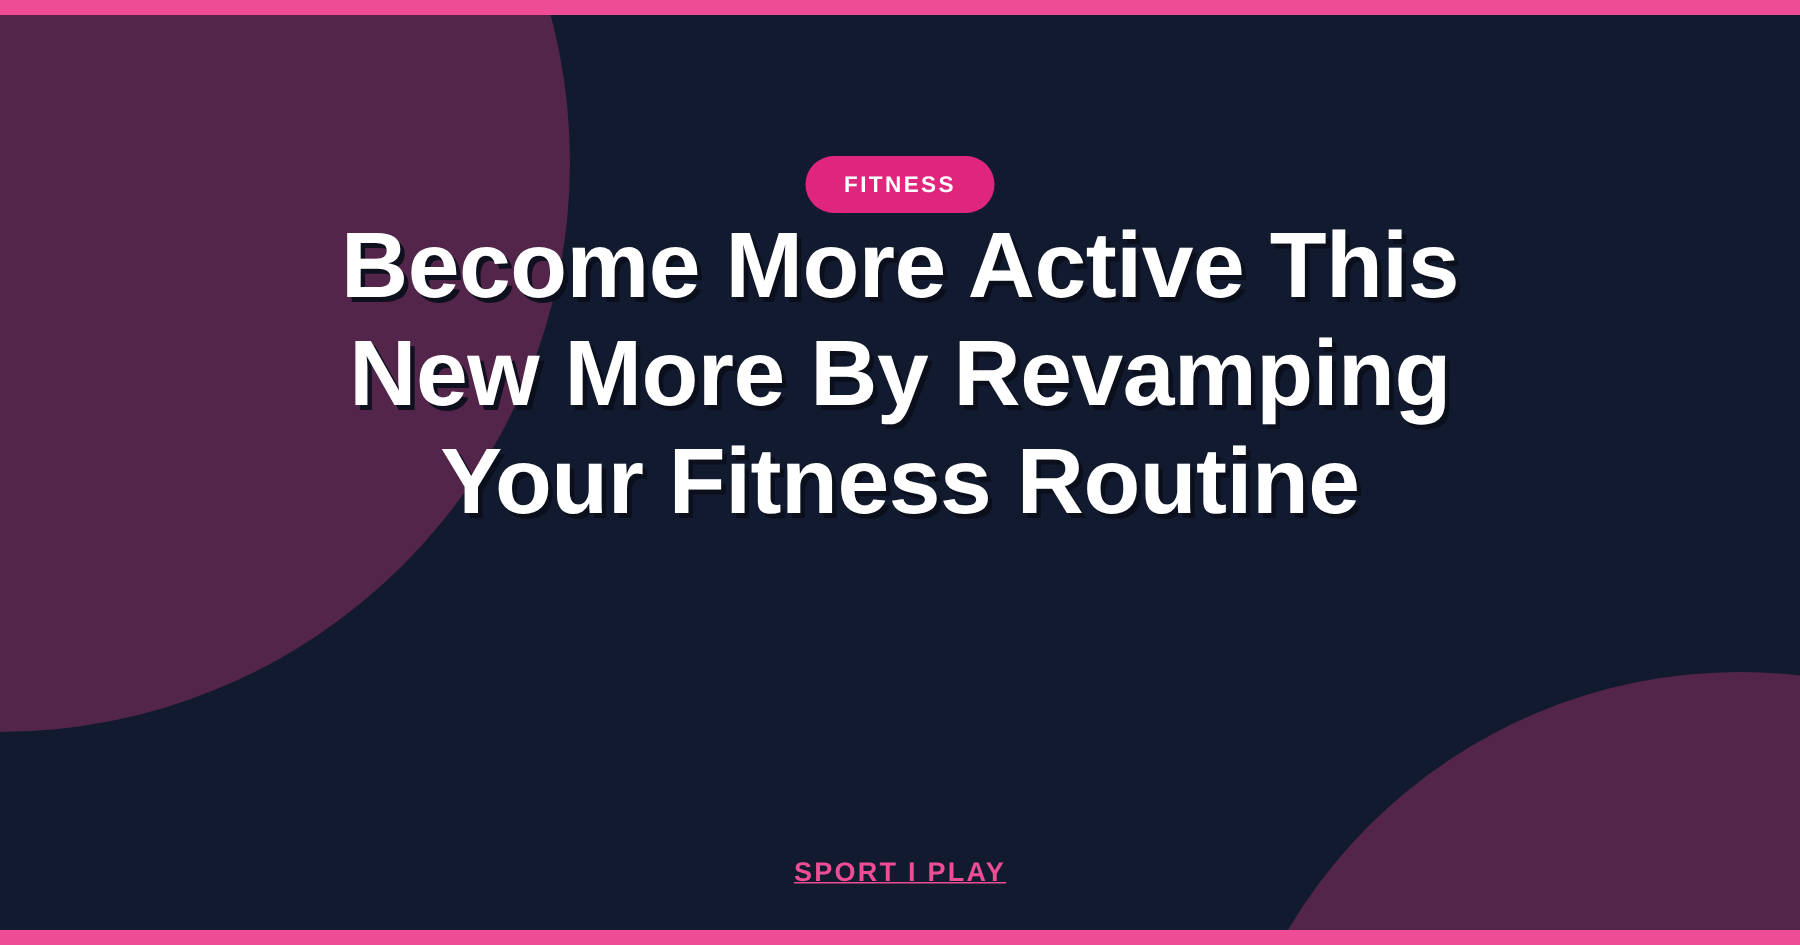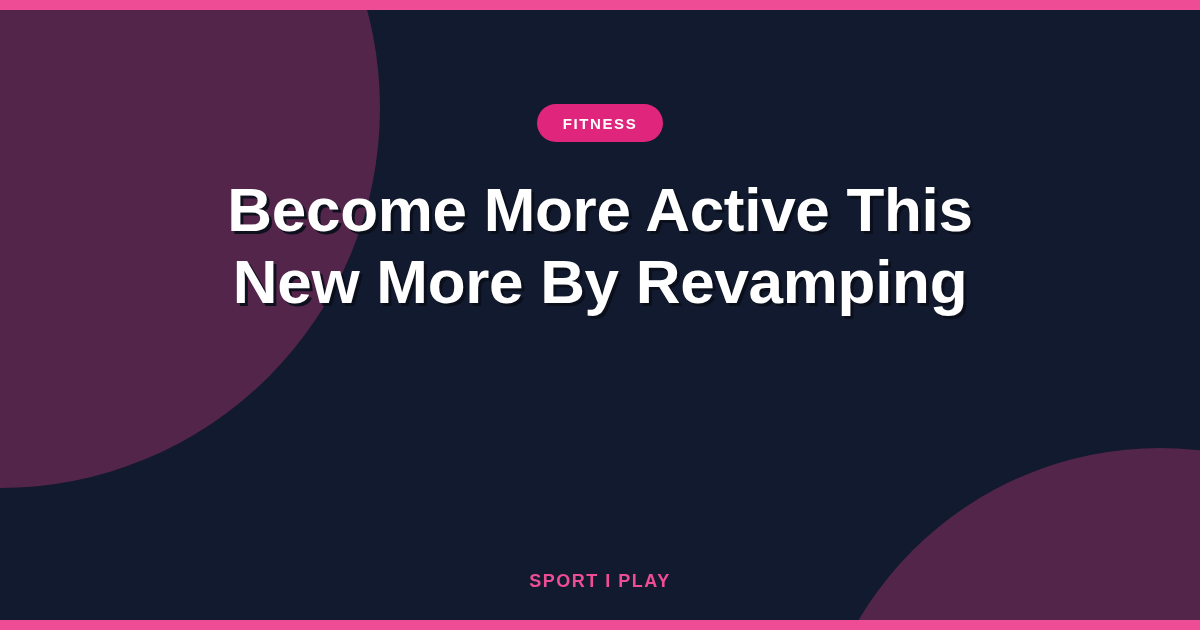--- a/index.html
+++ b/index.html
@@ -83,21 +83,20 @@
   #category-badge-label {
     color: #ffffff;
     font-size: 15px;
     font-weight: bold;
     letter-spacing: 1.6px;
     line-height: 1;
     white-space: nowrap;
   }
 
   #headline {
-    margin-top: 32px;
     width: 1070px;
     text-align: center;
     color: #ffffff;
     font-size: 62px;
     font-weight: bold;
     line-height: 1.16;
     letter-spacing: -0.3px;
     text-shadow: 3px 3px 0 rgba(10, 14, 26, 0.92);
   }
 
@@ -107,20 +106,21 @@
     position: absolute;
     left: 0;
     right: 0;
     top: 572px;
     text-align: center;
     color: #ee4d96;
     font-size: 18px;
     font-weight: bold;
     letter-spacing: 1.5px;
     line-height: 1;
+    text-decoration: underline;
   }
 </style>
 </head>
 <body>
 
 <div id="card">
 
   <div class="blob" id="blob-top-left"></div>
 
   <div class="blob" id="blob-bottom-right"></div>
@@ -131,19 +131,20 @@
 
   <div id="content">
 
     <div id="category-badge">
       <span id="category-badge-label">FITNESS</span>
     </div>
 
     <h1 id="headline">
       <span class="line">Become More Active This</span>
       <span class="line">New More By Revamping</span>
+      <span class="line">Your Fitness Routine</span>
     </h1>
 
   </div>
 
   <div id="footer-brand">SPORT I PLAY</div>
 
 </div>
 
 </body></html>

